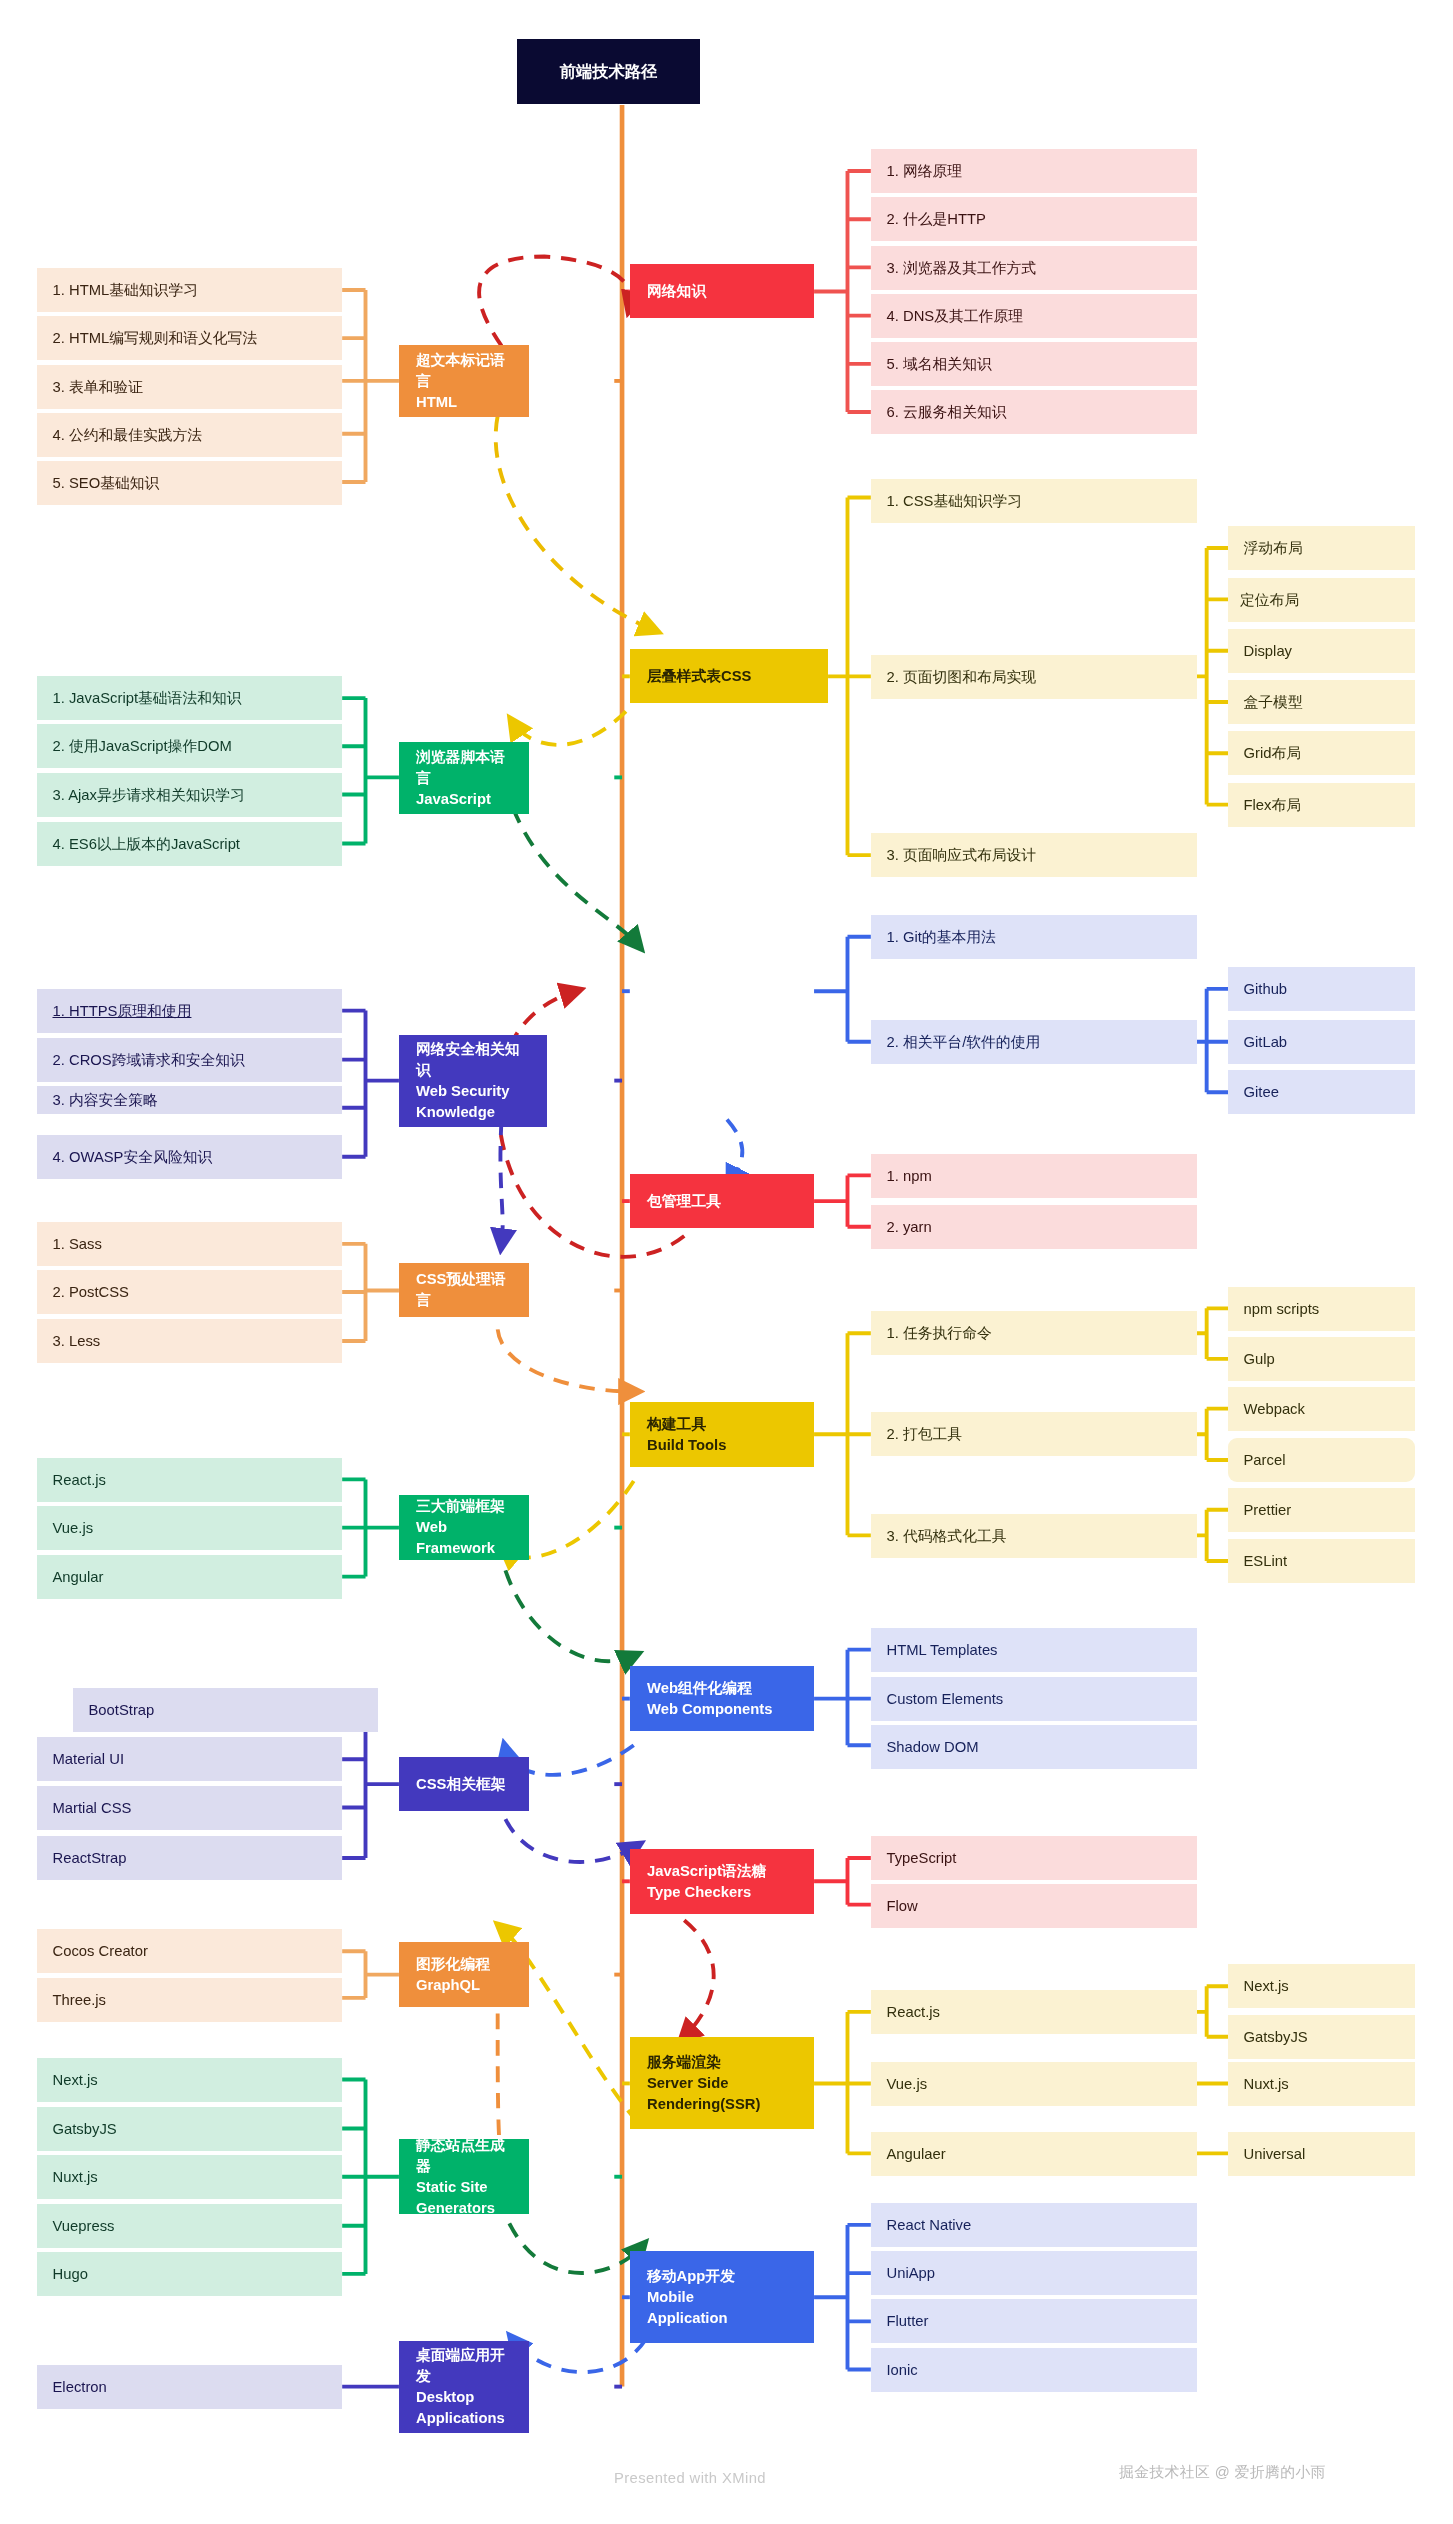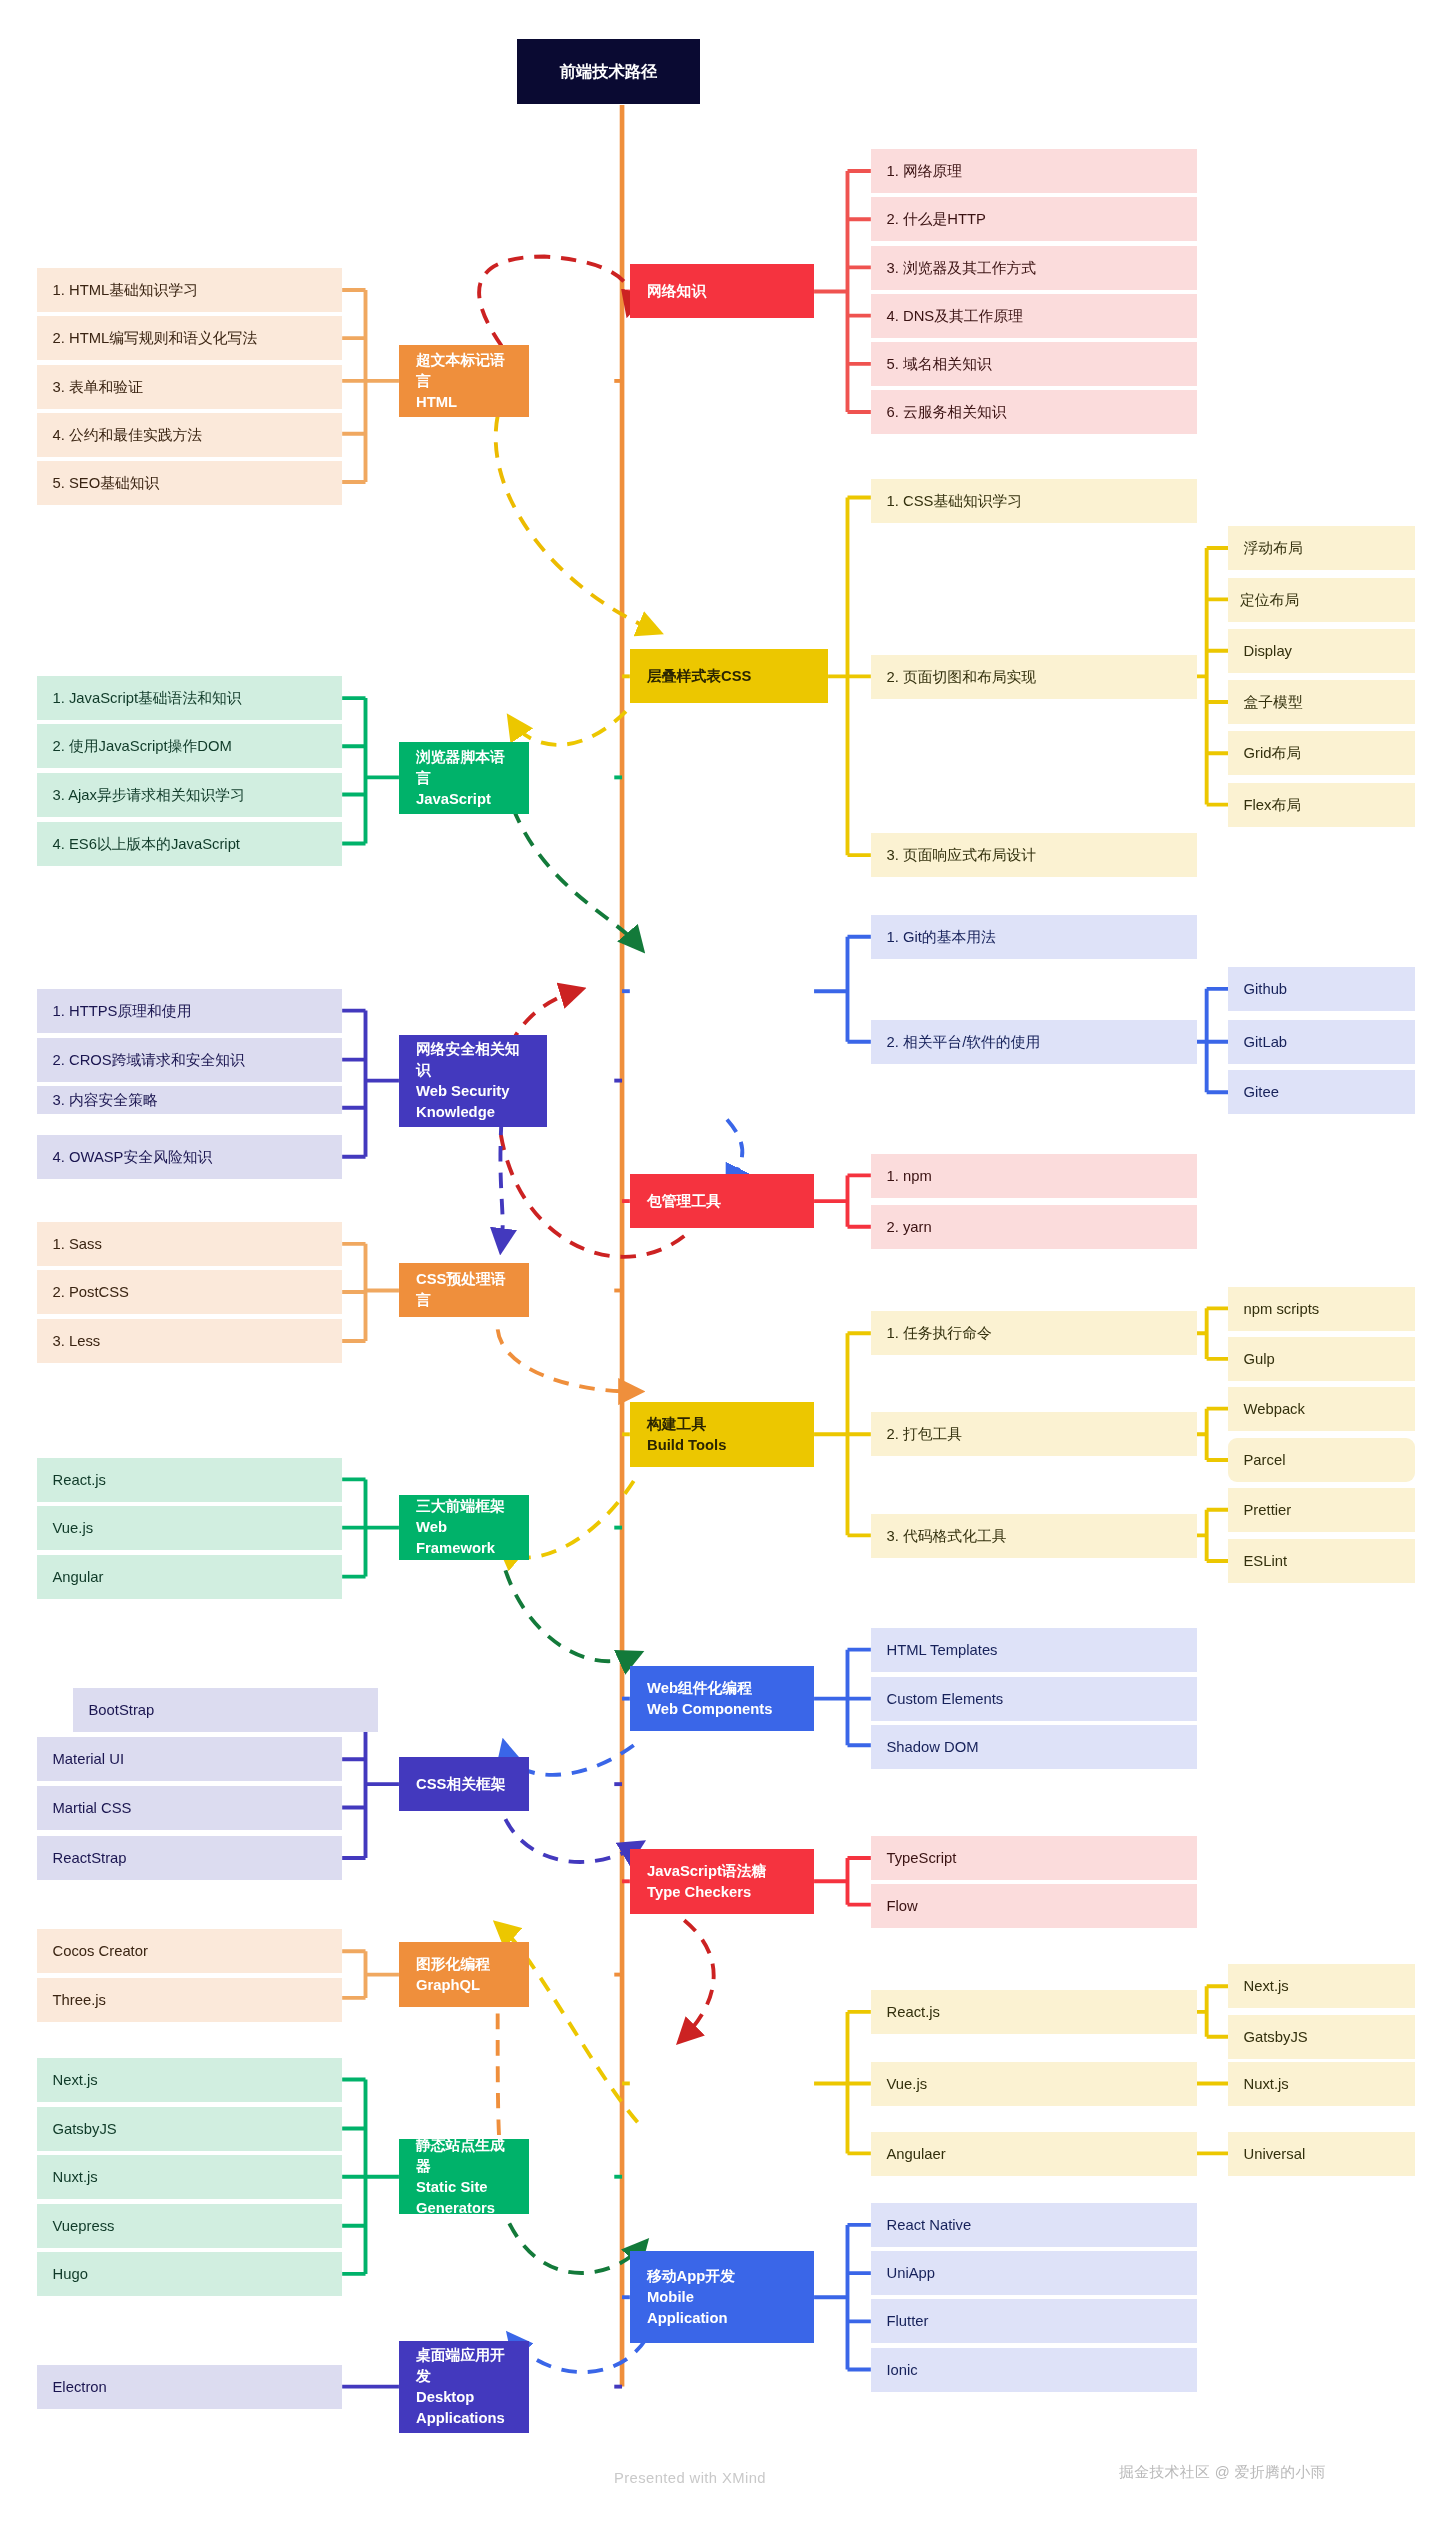--- a/index.html
+++ b/index.html
@@ -274,21 +274,21 @@
     </div>
   <div class="node leaf c-bluepale" style="left:1228px;top:1070px;width:187px;height:44px;">
       <span class="txt">Gitee</span>
     </div>
 
   <div class="node main c-indigo" style="left:399px;top:1035px;width:148px;height:92px;">
     <span class="txt">网络安全相关知识
 Web Security
 Knowledge</span>
   </div>
-  <div class="node leaf c-indigopale" style="left:37px;top:989px;width:305px;height:44px;">
+  <div class="node leaf c-indigopale" style="left:37px;top:989px;width:305px;height:44px;text-decoration:underline;">
       <span class="txt">1. HTTPS原理和使用</span>
     </div>
   <div class="node leaf c-indigopale" style="left:37px;top:1038px;width:305px;height:44px;">
       <span class="txt">2. CROS跨域请求和安全知识</span>
     </div>
   <div class="node leaf c-indigopale" style="left:37px;top:1086px;width:305px;height:28px;">
       <span class="txt">3. 内容安全策略</span>
     </div>
   <div class="node leaf c-indigopale" style="left:37px;top:1135px;width:305px;height:44px;">
       <span class="txt">4. OWASP安全风险知识</span>
@@ -408,20 +408,25 @@
     <span class="txt">图形化编程
 GraphQL</span>
   </div>
   <div class="node leaf c-orangepale" style="left:37px;top:1929px;width:305px;height:44px;">
       <span class="txt">Cocos Creator</span>
     </div>
   <div class="node leaf c-orangepale" style="left:37px;top:1978px;width:305px;height:44px;">
       <span class="txt">Three.js</span>
     </div>
 
+  <div class="node main c-yellow" style="left:630px;top:2037px;width:184px;height:92px;">
+    <span class="txt">服务端渲染
+Server Side
+Rendering(SSR)</span>
+  </div>
   <div class="node leaf c-yellowpale" style="left:871px;top:1990px;width:326px;height:44px;">
       <span class="txt">React.js</span>
     </div>
   <div class="node leaf c-yellowpale" style="left:871px;top:2062px;width:326px;height:44px;">
       <span class="txt">Vue.js</span>
     </div>
   <div class="node leaf c-yellowpale" style="left:871px;top:2132px;width:326px;height:44px;">
       <span class="txt">Angulaer</span>
     </div>
   <div class="node leaf c-yellowpale" style="left:1228px;top:1964px;width:187px;height:44px;">

